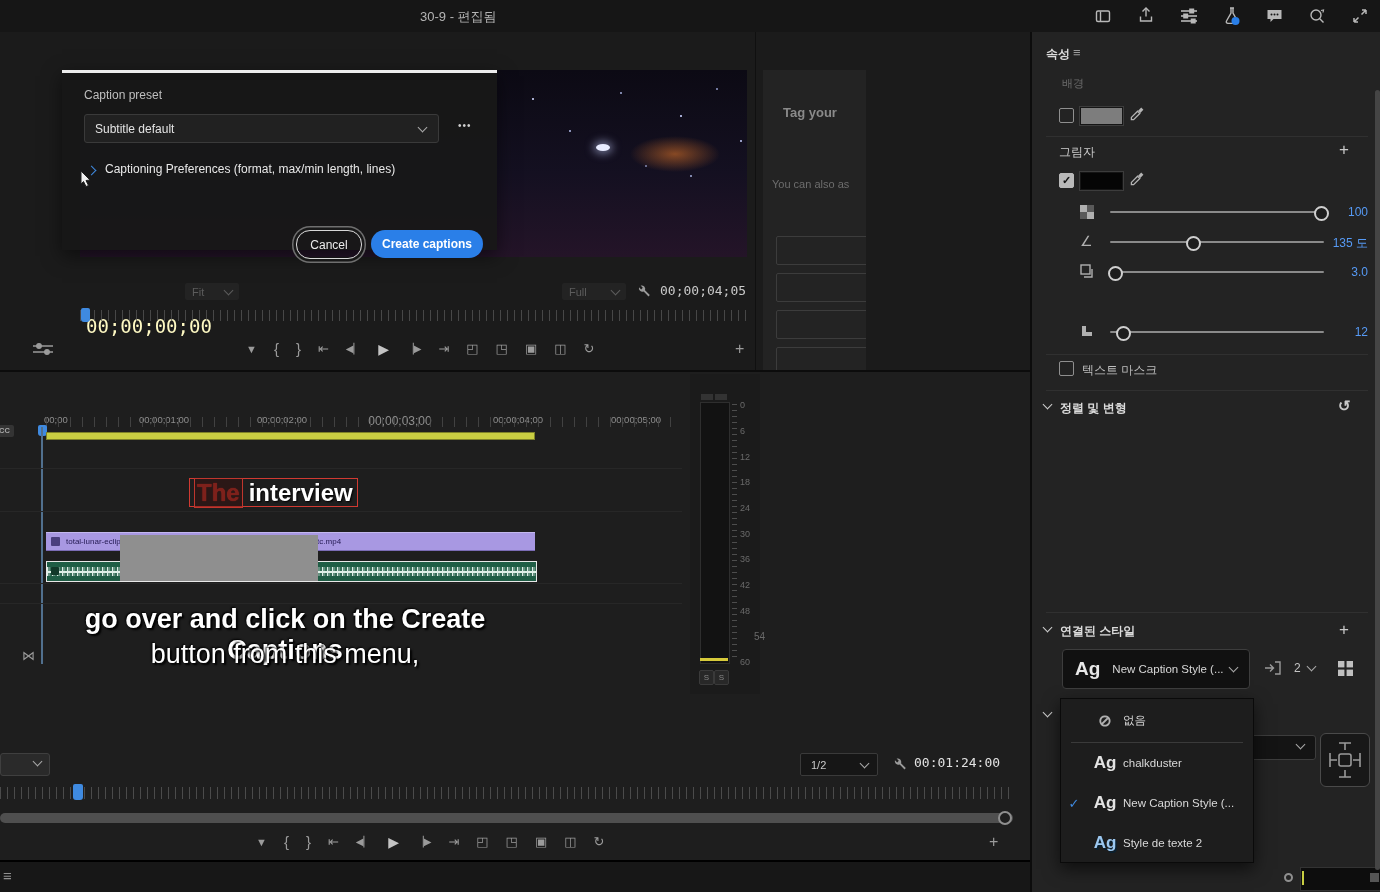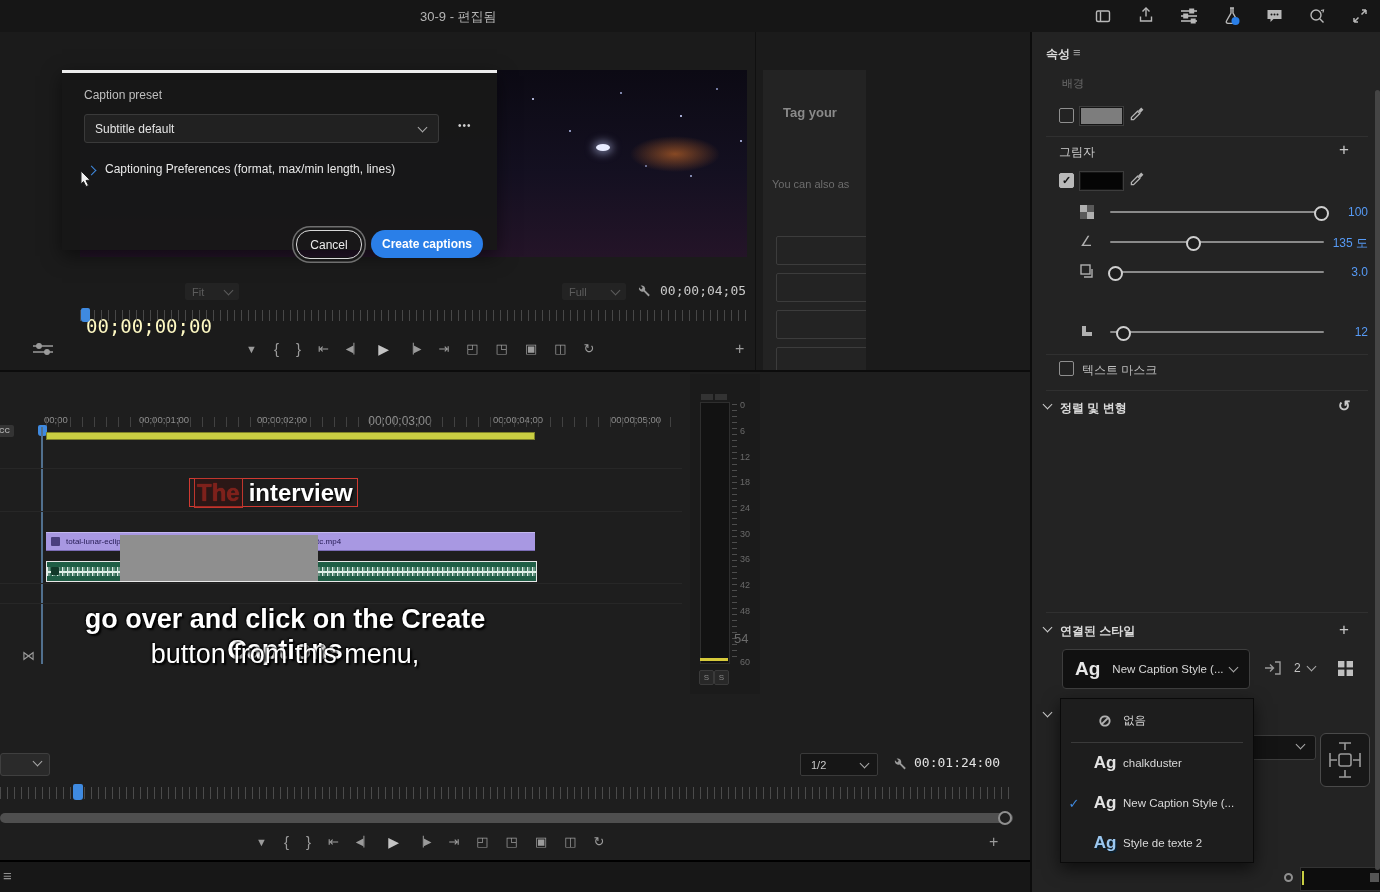--- a/index.html
+++ b/index.html
@@ -225,21 +225,21 @@
       <div class="abs vticks" style="left:42px;top:30px;width:5px;height:258px;"></div>
       <span class="abs" style="left:50px;top:26px;font-size:9px;color:#6a6a6a;">0</span>
       <span class="abs" style="left:50px;top:52px;font-size:9px;color:#6a6a6a;">6</span>
       <span class="abs" style="left:50px;top:78px;font-size:9px;color:#6a6a6a;">12</span>
       <span class="abs" style="left:50px;top:103px;font-size:9px;color:#6a6a6a;">18</span>
       <span class="abs" style="left:50px;top:129px;font-size:9px;color:#6a6a6a;">24</span>
       <span class="abs" style="left:50px;top:155px;font-size:9px;color:#6a6a6a;">30</span>
       <span class="abs" style="left:50px;top:180px;font-size:9px;color:#6a6a6a;">36</span>
       <span class="abs" style="left:50px;top:206px;font-size:9px;color:#6a6a6a;">42</span>
       <span class="abs" style="left:50px;top:232px;font-size:9px;color:#6a6a6a;">48</span>
-      <span class="abs" style="left:44px;top:257px;font-size:13px;color:#6a6a6a;">54</span>
+      <span class="abs" style="left:64px;top:257px;font-size:10px;color:#6a6a6a;">54</span>
       <span class="abs" style="left:50px;top:283px;font-size:9px;color:#6a6a6a;">60</span>
       <div class="abs" style="left:9px;top:296px;width:13px;height:13px;background:#282828;border:1px solid #3a3a3a;border-radius:2px;color:#888;font-size:8px;text-align:center;line-height:13px;"><span>S</span></div>
       <div class="abs" style="left:24px;top:296px;width:13px;height:13px;background:#282828;border:1px solid #3a3a3a;border-radius:2px;color:#888;font-size:8px;text-align:center;line-height:13px;"><span>S</span></div>
     </div>
   </div>
 
   <div class="abs" style="left:0;top:745px;width:1030px;height:147px;background:#1e1e1e;">
     <div class="abs" style="left:0;top:8px;width:48px;height:21px;background:#2a2a2a;border:1px solid #3f3f3f;border-radius:3px;">
       <i class="chev" style="position:absolute;right:8px;top:7px;"></i>
     </div>

